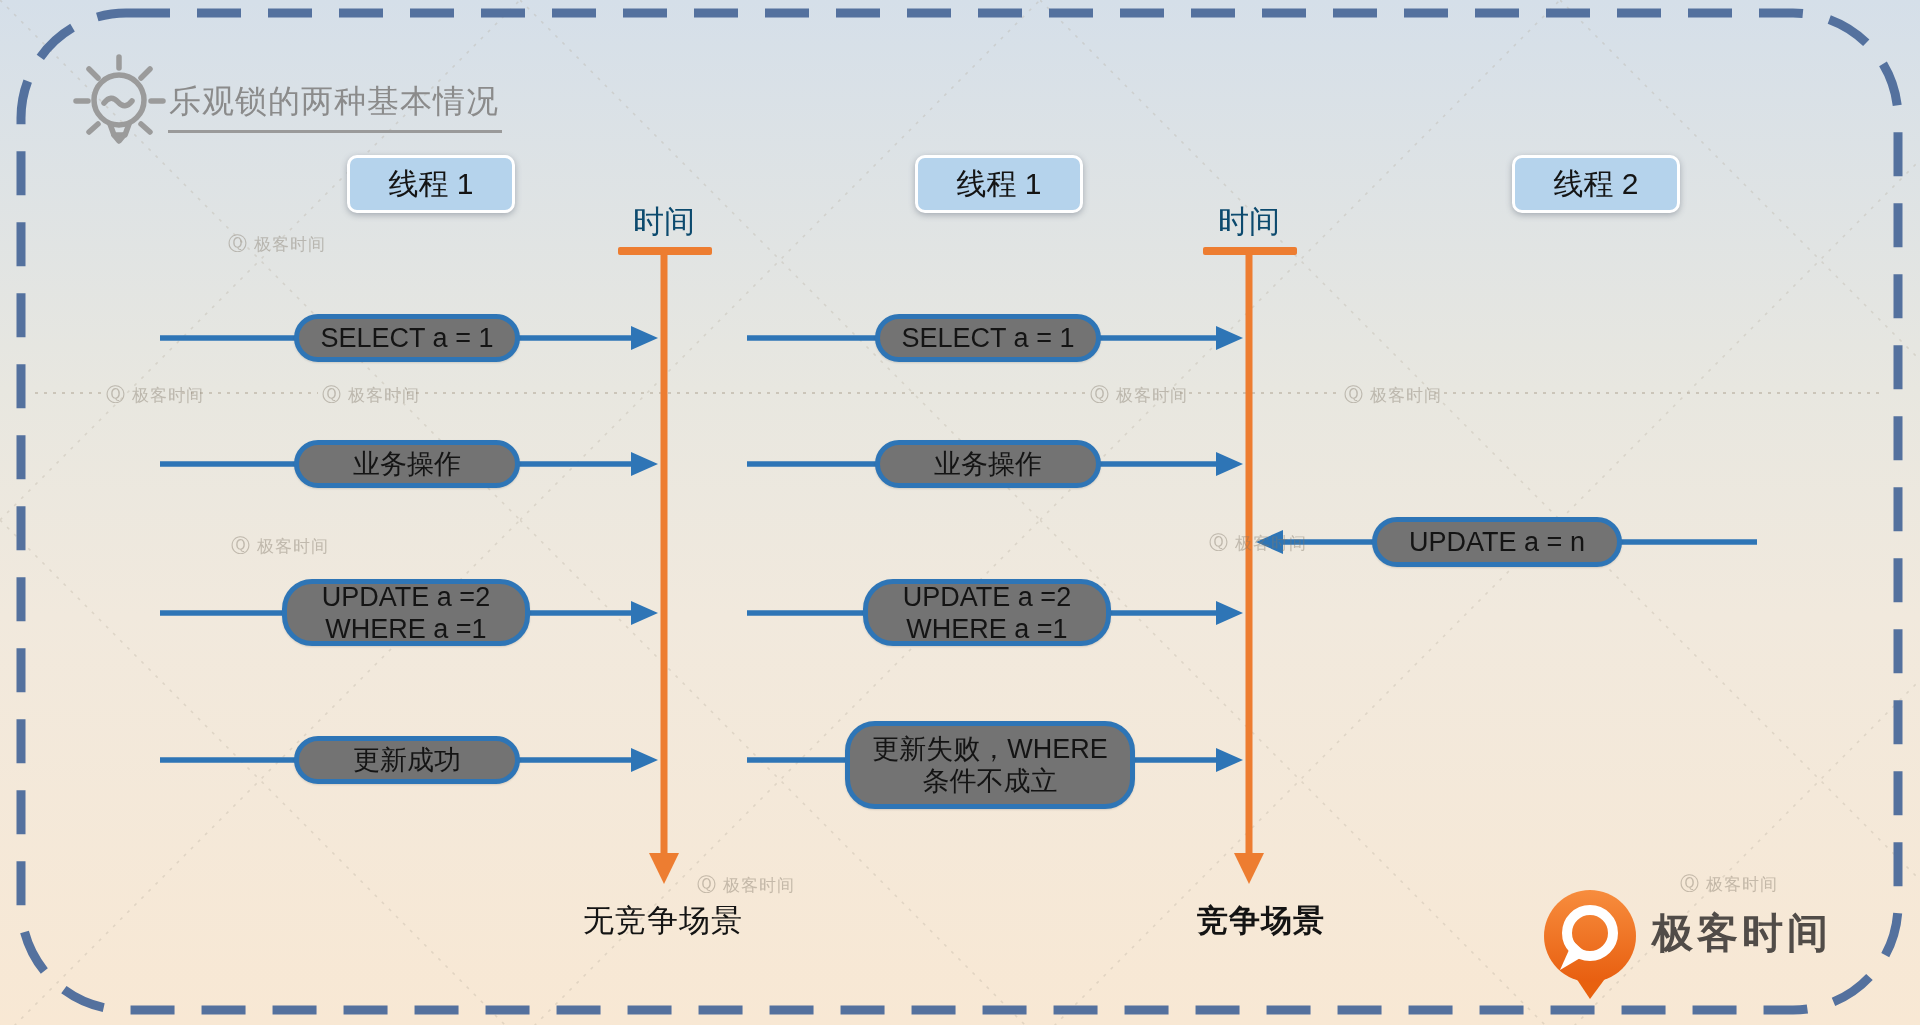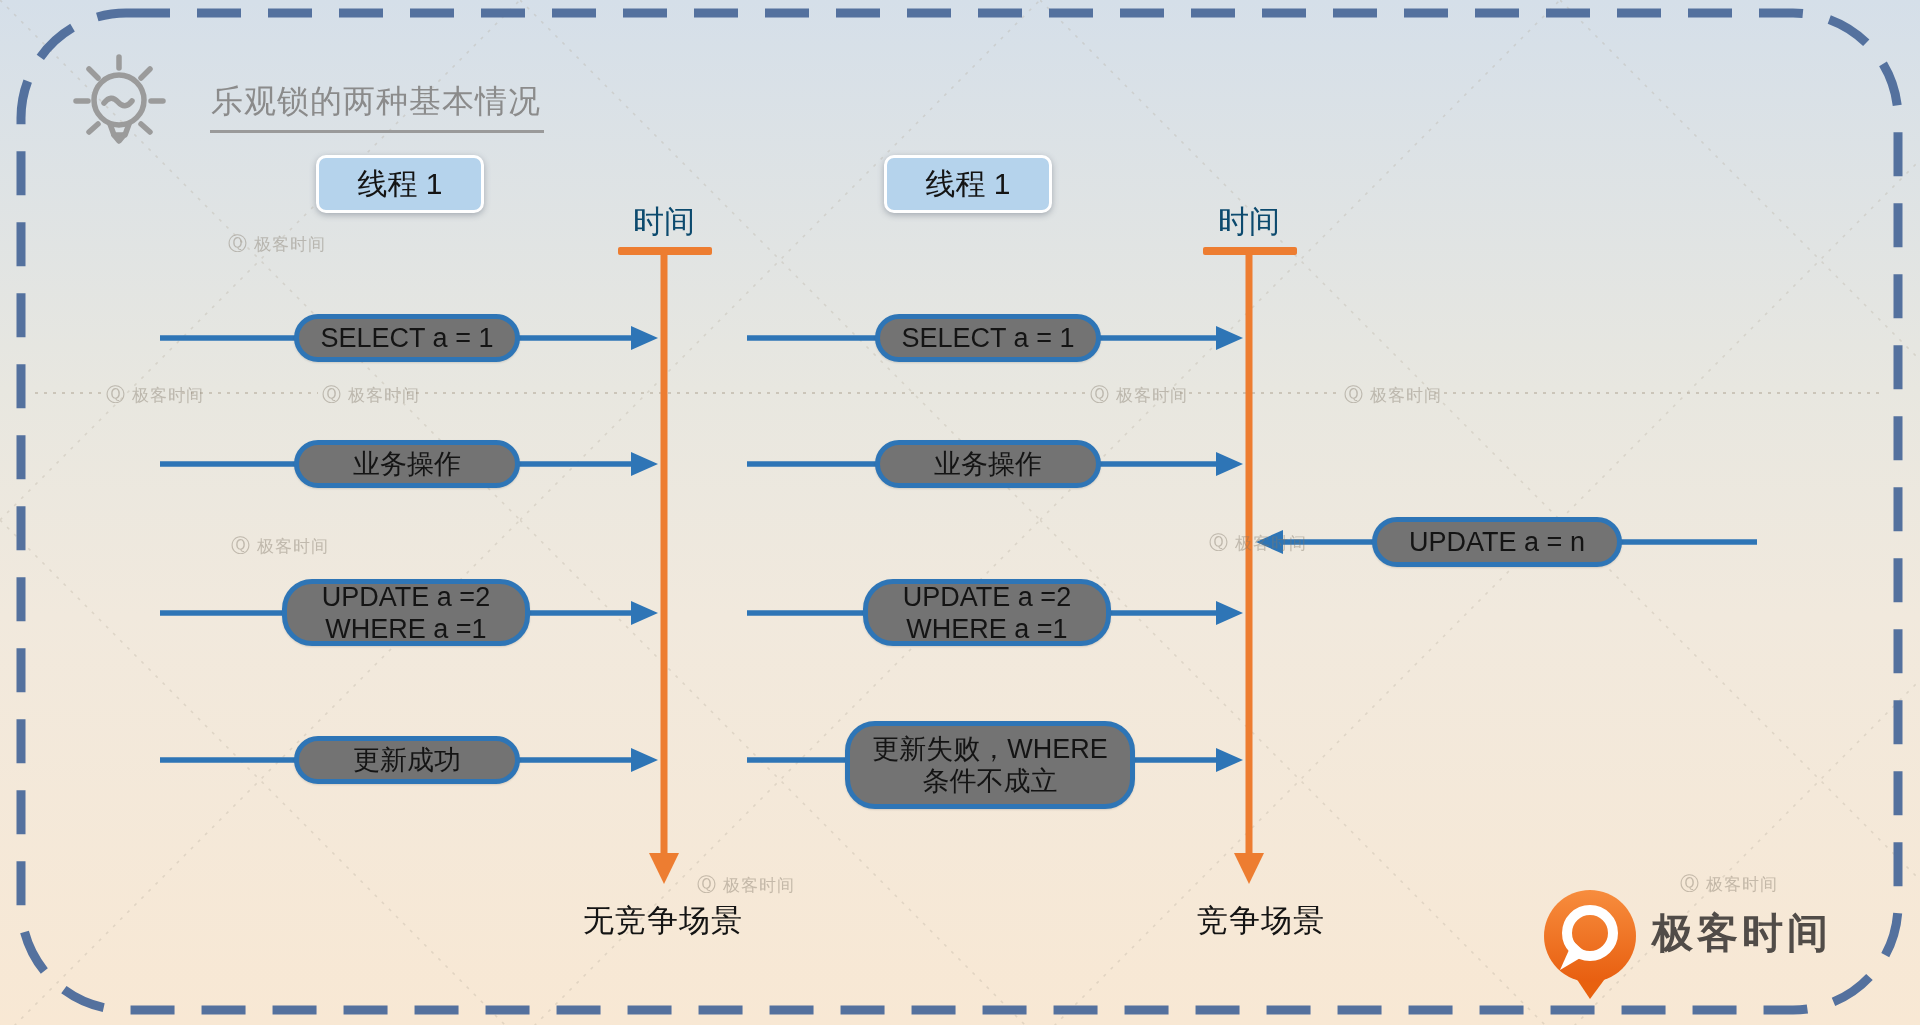--- a/index.html
+++ b/index.html
@@ -1,23 +1,23 @@
 <!DOCTYPE html>
 <html><head>
 <meta charset="utf-8">
 <style>
   html,body{margin:0;padding:0;background:#cfd8e0;font-family:"Liberation Sans","DejaVu Sans",sans-serif;}
   .canvas{position:relative;width:1920px;height:1025px;overflow:hidden;}
   .canvas svg.base{position:absolute;left:0;top:0;}
   .abs{position:absolute;}
-  .title-row{left:168px;top:80px;display:flex;align-items:flex-end;margin-left:42px;}
+  .title-row{left:168px;top:80px;display:flex;align-items:flex-end;}
   .title-text{font-size:32px;color:#8b8b8b;letter-spacing:1px;padding:0 3px 6px 1px;border-bottom:3px solid #9a9a9a;}
   .thread-box{width:168px;height:58px;background:#b5d3ec;border:3px solid #ffffff;border-radius:10px;
     box-shadow:0 2px 6px rgba(90,100,115,.45);display:flex;align-items:center;justify-content:center;
-    font-size:30px;color:#141414;box-sizing:border-box;}
+    font-size:30px;color:#141414;box-sizing:border-box;margin-left:31px;}
   .axis-label{width:120px;text-align:center;font-size:31px;color:#0c4a6e;}
   .pill{background:#737373;border:5px solid #2e75b6;border-radius:30px;display:flex;align-items:center;justify-content:center;
     text-align:center;font-size:27px;color:#141414;white-space:pre-line;line-height:32px;box-sizing:border-box;
     box-shadow:0 1px 2px rgba(0,0,0,.12);}
   .caption{width:300px;text-align:center;font-size:31px;color:#141414;letter-spacing:1px;}
   .wm{display:flex;align-items:center;gap:6px;color:rgba(128,119,104,.42);font-size:17px;letter-spacing:1px;}
   .wm i{font-style:normal;font-size:19px;}
   .wm em{font-style:normal;}
   .logo-text{font-size:41px;font-weight:bold;color:#514c48;letter-spacing:4px;}
 </style>
@@ -118,41 +118,42 @@
       <polygon points="1560,970 1587,954 1573,941" fill="#ffffff"></polygon>
     </g>
   </svg>
 
   <div class="abs title-row">
     <span class="title-text">乐观锁的两种基本情况</span>
   </div>
 
   <div class="abs thread-box" style="left:316px;top:155px;">线程 1</div>
   <div class="abs thread-box" style="left:884px;top:155px;">线程 1</div>
+  <div class="abs thread-box" style="left:1481px;top:155px;">线程 2</div>
 
   <div class="abs axis-label" style="left:604px;top:201px;">时间</div>
   <div class="abs axis-label" style="left:1189px;top:201px;">时间</div>
 
   <div class="abs pill" style="left:294px;top:314px;width:226px;height:48px;">SELECT a = 1</div>
   <div class="abs pill" style="left:294px;top:440px;width:226px;height:48px;">业务操作</div>
   <div class="abs pill" style="left:282px;top:579px;width:248px;height:67px;">UPDATE a =2
 WHERE a =1</div>
   <div class="abs pill" style="left:294px;top:736px;width:226px;height:48px;">更新成功</div>
 
   <div class="abs pill" style="left:875px;top:314px;width:226px;height:48px;">SELECT a = 1</div>
   <div class="abs pill" style="left:875px;top:440px;width:226px;height:48px;">业务操作</div>
   <div class="abs pill" style="left:863px;top:579px;width:248px;height:67px;">UPDATE a =2
 WHERE a =1</div>
   <div class="abs pill" style="left:845px;top:721px;width:290px;height:88px;">更新失败，WHERE
 条件不成立</div>
 
   <div class="abs caption" style="left:513px;top:900px;">无竞争场景</div>
 
   <div class="abs pill" style="left:1372px;top:517px;width:250px;height:50px;">UPDATE a = n</div>
-  <div class="abs caption" style="left:1111px;top:900px;">竞争场景</div>
+  <div class="abs caption" style="left:1111px;top:900px;font-weight:bold;">竞争场景</div>
 
   <div class="abs wm" style="left:228px;top:231px;">
       <i>Ⓠ</i>
       <em>极客时间</em>
     </div>
   <div class="abs wm" style="left:106px;top:382px;">
       <i>Ⓠ</i>
       <em>极客时间</em>
     </div>
   <div class="abs wm" style="left:322px;top:382px;">

